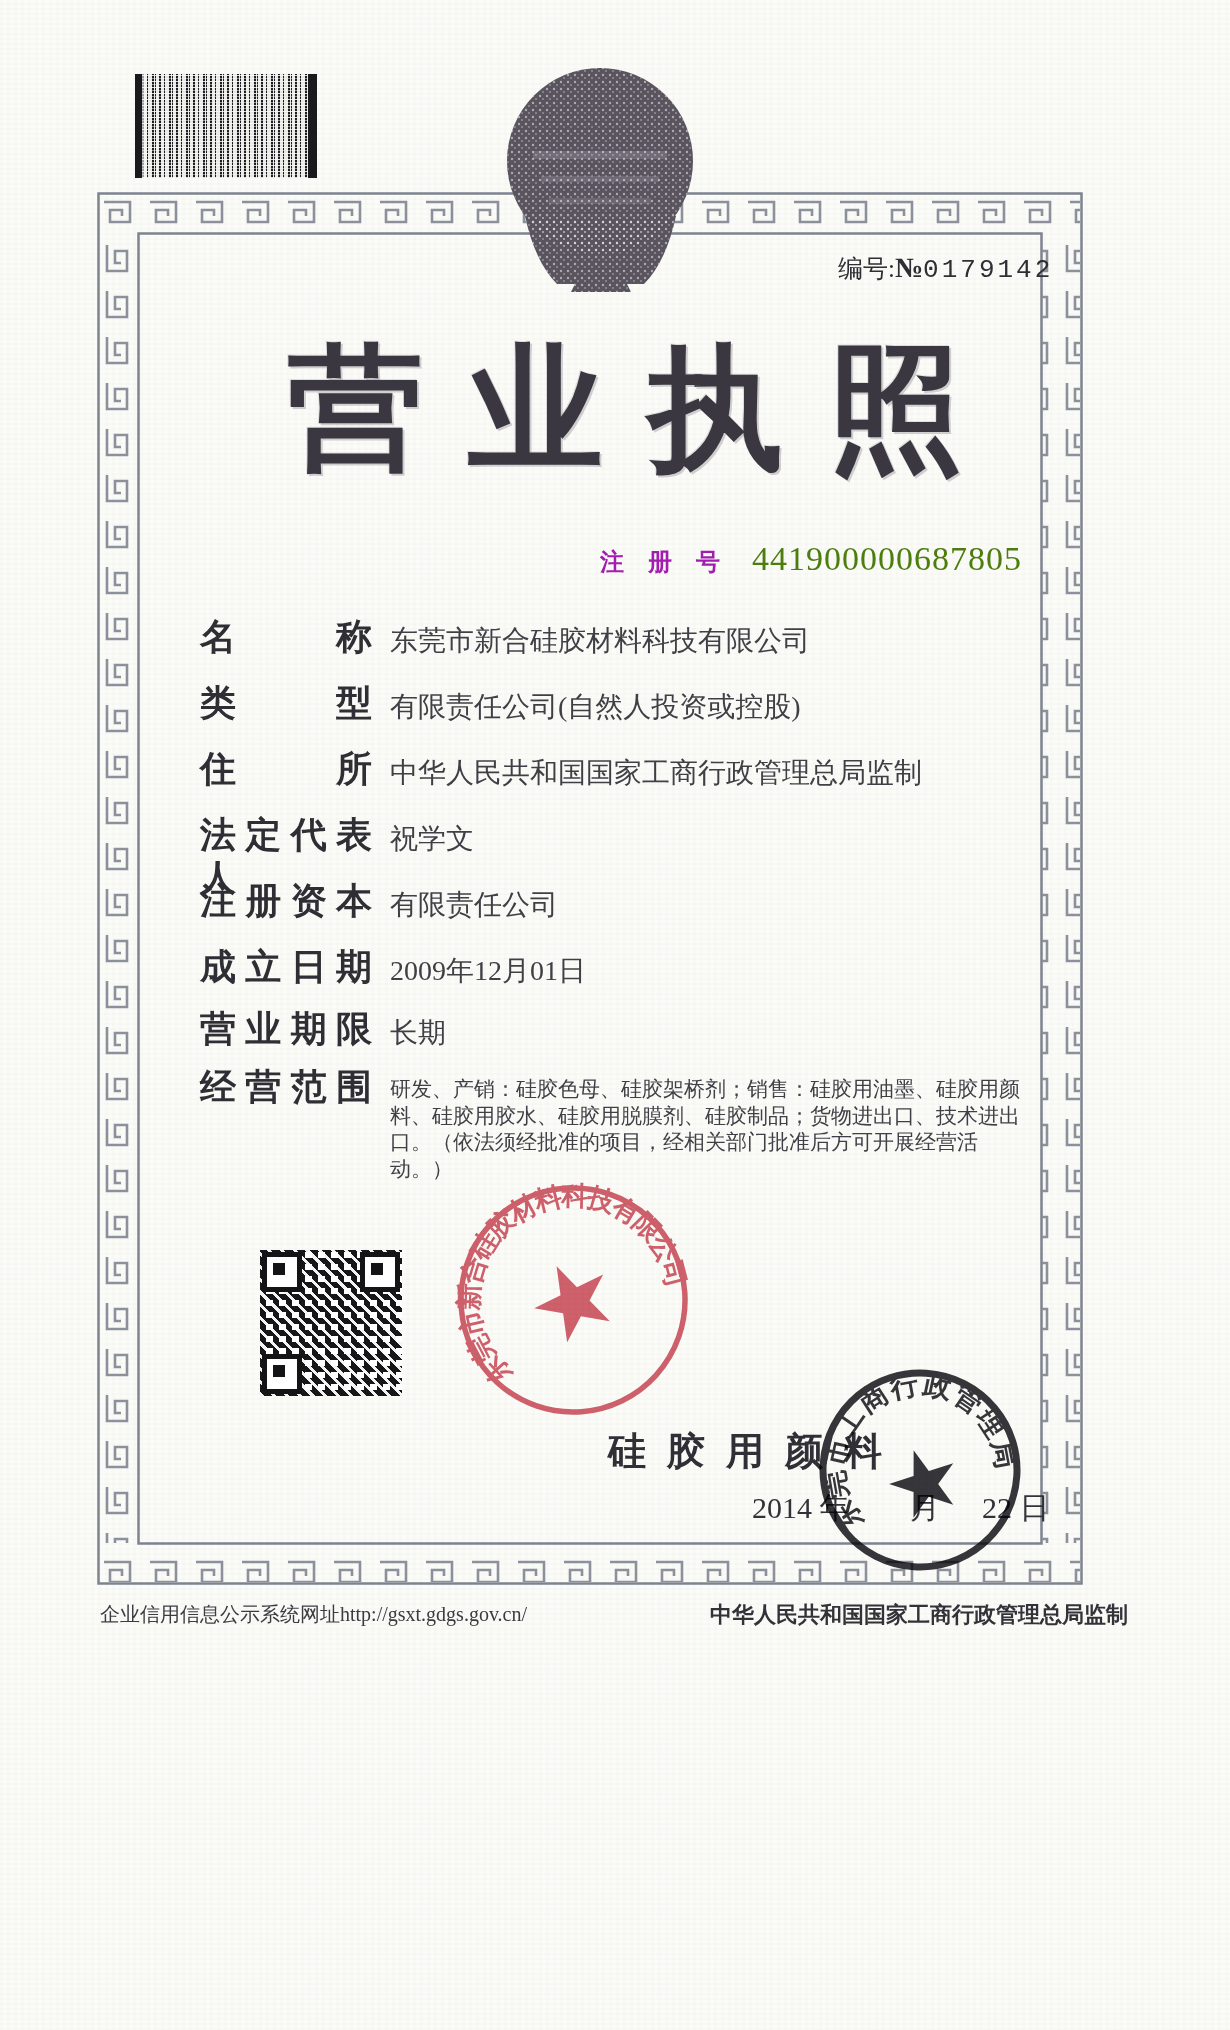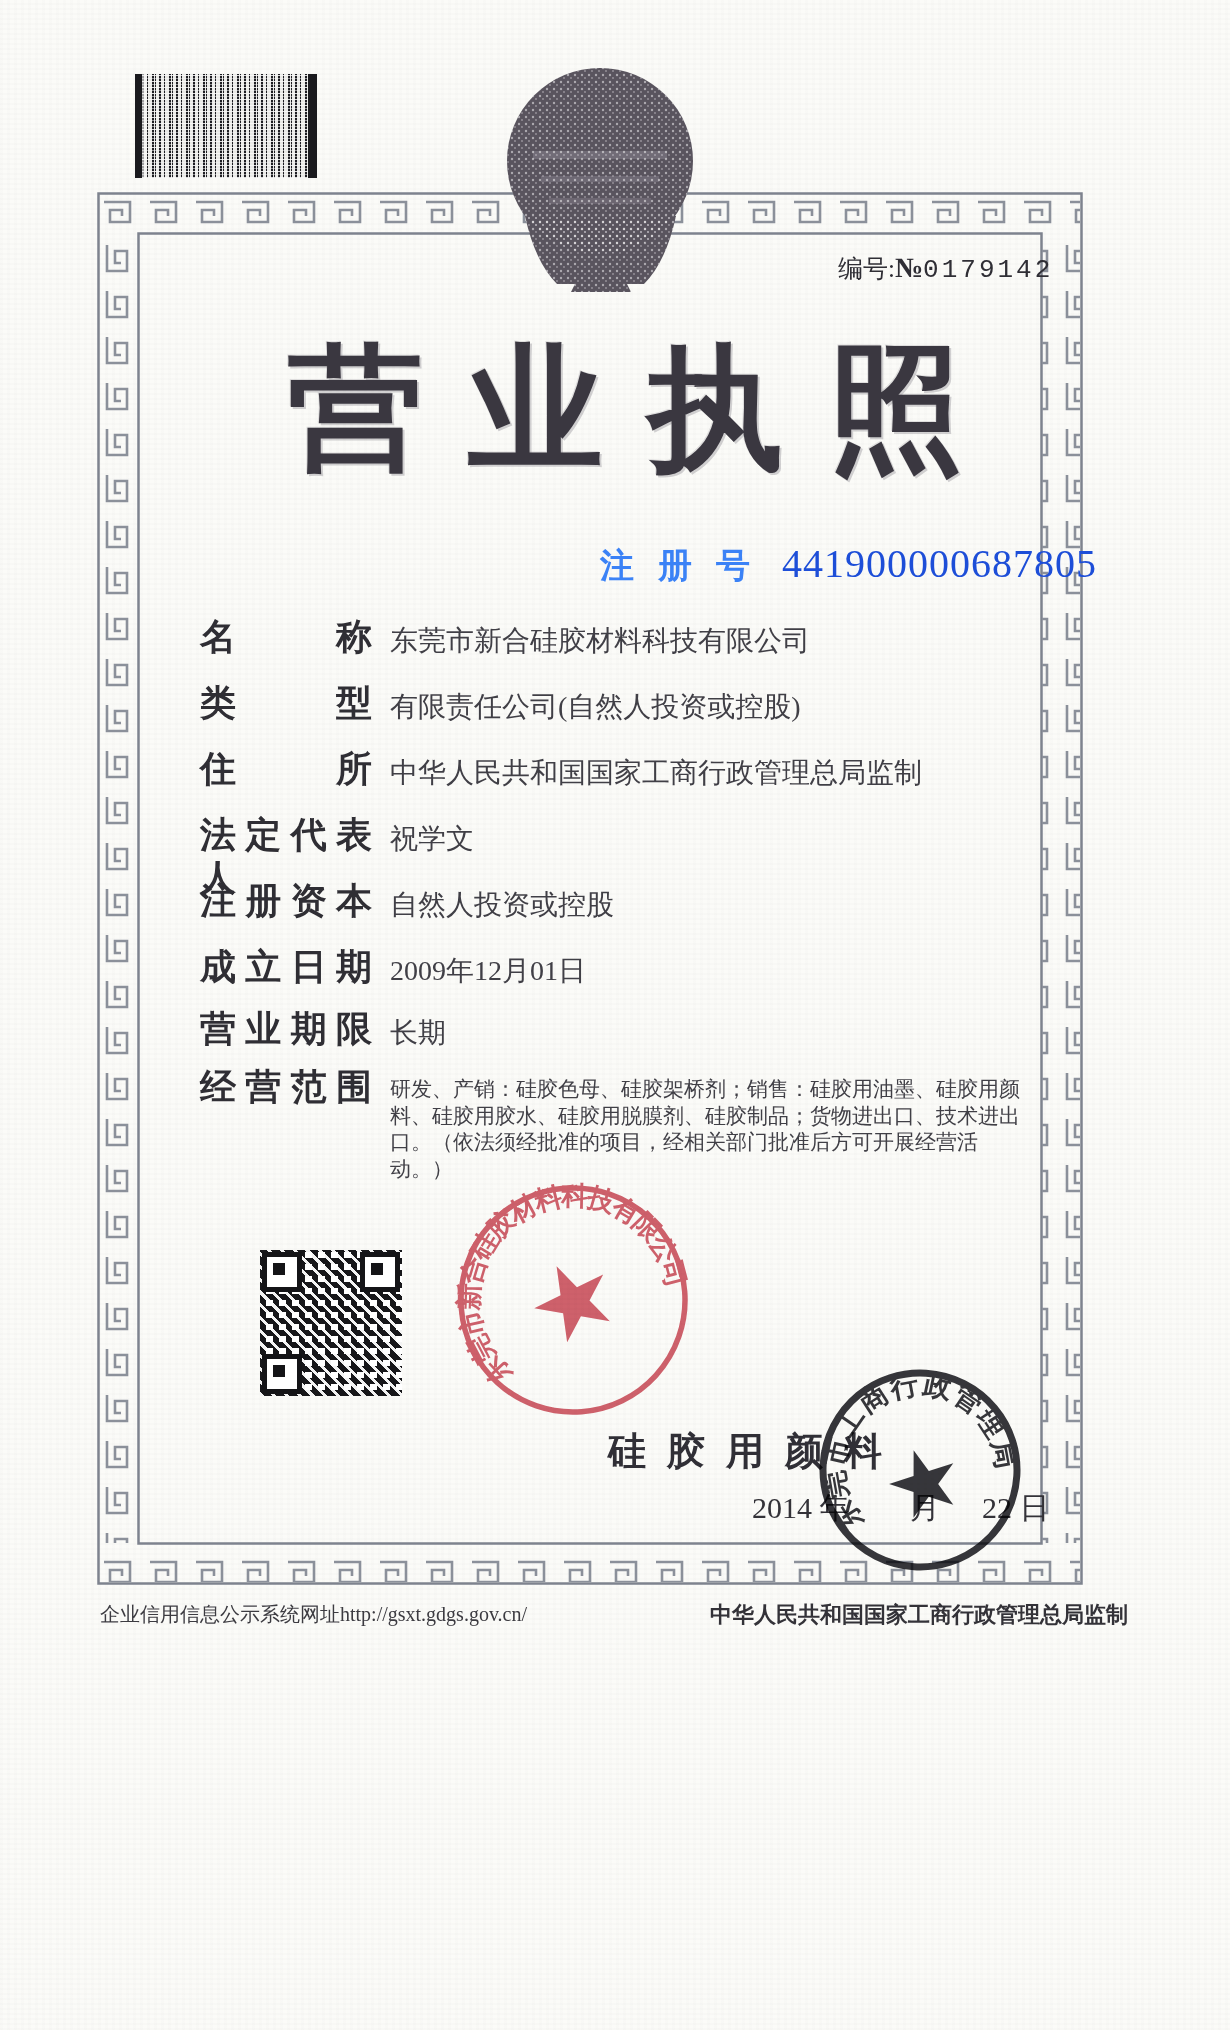--- a/index.html
+++ b/index.html
@@ -40,22 +40,22 @@
 
   
   .title{
     position:absolute;left:288px;top:342px;z-index:2;line-height:1;white-space:nowrap;
     font-size:135px;font-weight:700;letter-spacing:45px;color:#3a3740;
     text-shadow:2px 2px 0 rgba(100,98,106,.28), -1px -1px 0 rgba(130,128,136,.22);
   }
 
   
   .regrow{position:absolute;left:600px;top:540px;z-index:2;display:flex;align-items:baseline;}
-  .reglabel{font-size:34px;letter-spacing:24px;font-weight:600;color:#3b82f6;}
-  .regvalue{font-size:40px;margin-left:8px;letter-spacing:1px;color:#1d4ed8;}
+  .reglabel{font-size:24px;letter-spacing:24px;font-weight:600;color:#a21caf;}
+  .regvalue{font-size:34px;margin-left:8px;letter-spacing:1px;color:#4d7c0f;}
 
   
   .row{position:absolute;left:200px;z-index:2;display:flex;align-items:flex-start;width:860px;}
   .flabel{
     width:172px;flex:none;font-size:36px;font-weight:600;color:#2f2e34;line-height:1.2;
     text-align:justify;text-align-last:justify;
   }
   .fvalue{margin-left:18px;font-size:28px;color:#403f46;padding-top:8px;line-height:1.2;white-space:nowrap;}
   .fvalue.scope{font-size:21px;line-height:26.5px;width:650px;white-space:normal;padding-top:10px;font-weight:500;}
 
@@ -149,21 +149,21 @@
 <div class="row" style="top:748px">
   <div class="flabel">住所</div>
   <div class="fvalue">中华人民共和国国家工商行政管理总局监制</div>
 </div>
 <div class="row" style="top:814px">
   <div class="flabel">法定代表人</div>
   <div class="fvalue">祝学文</div>
 </div>
 <div class="row" style="top:880px">
   <div class="flabel">注册资本</div>
-  <div class="fvalue">自然人投资或控股</div>
+  <div class="fvalue">有限责任公司</div>
 </div>
 <div class="row" style="top:946px">
   <div class="flabel">成立日期</div>
   <div class="fvalue">2009年12月01日</div>
 </div>
 <div class="row" style="top:1008px">
   <div class="flabel">营业期限</div>
   <div class="fvalue">长期</div>
 </div>
 <div class="row" style="top:1066px">

